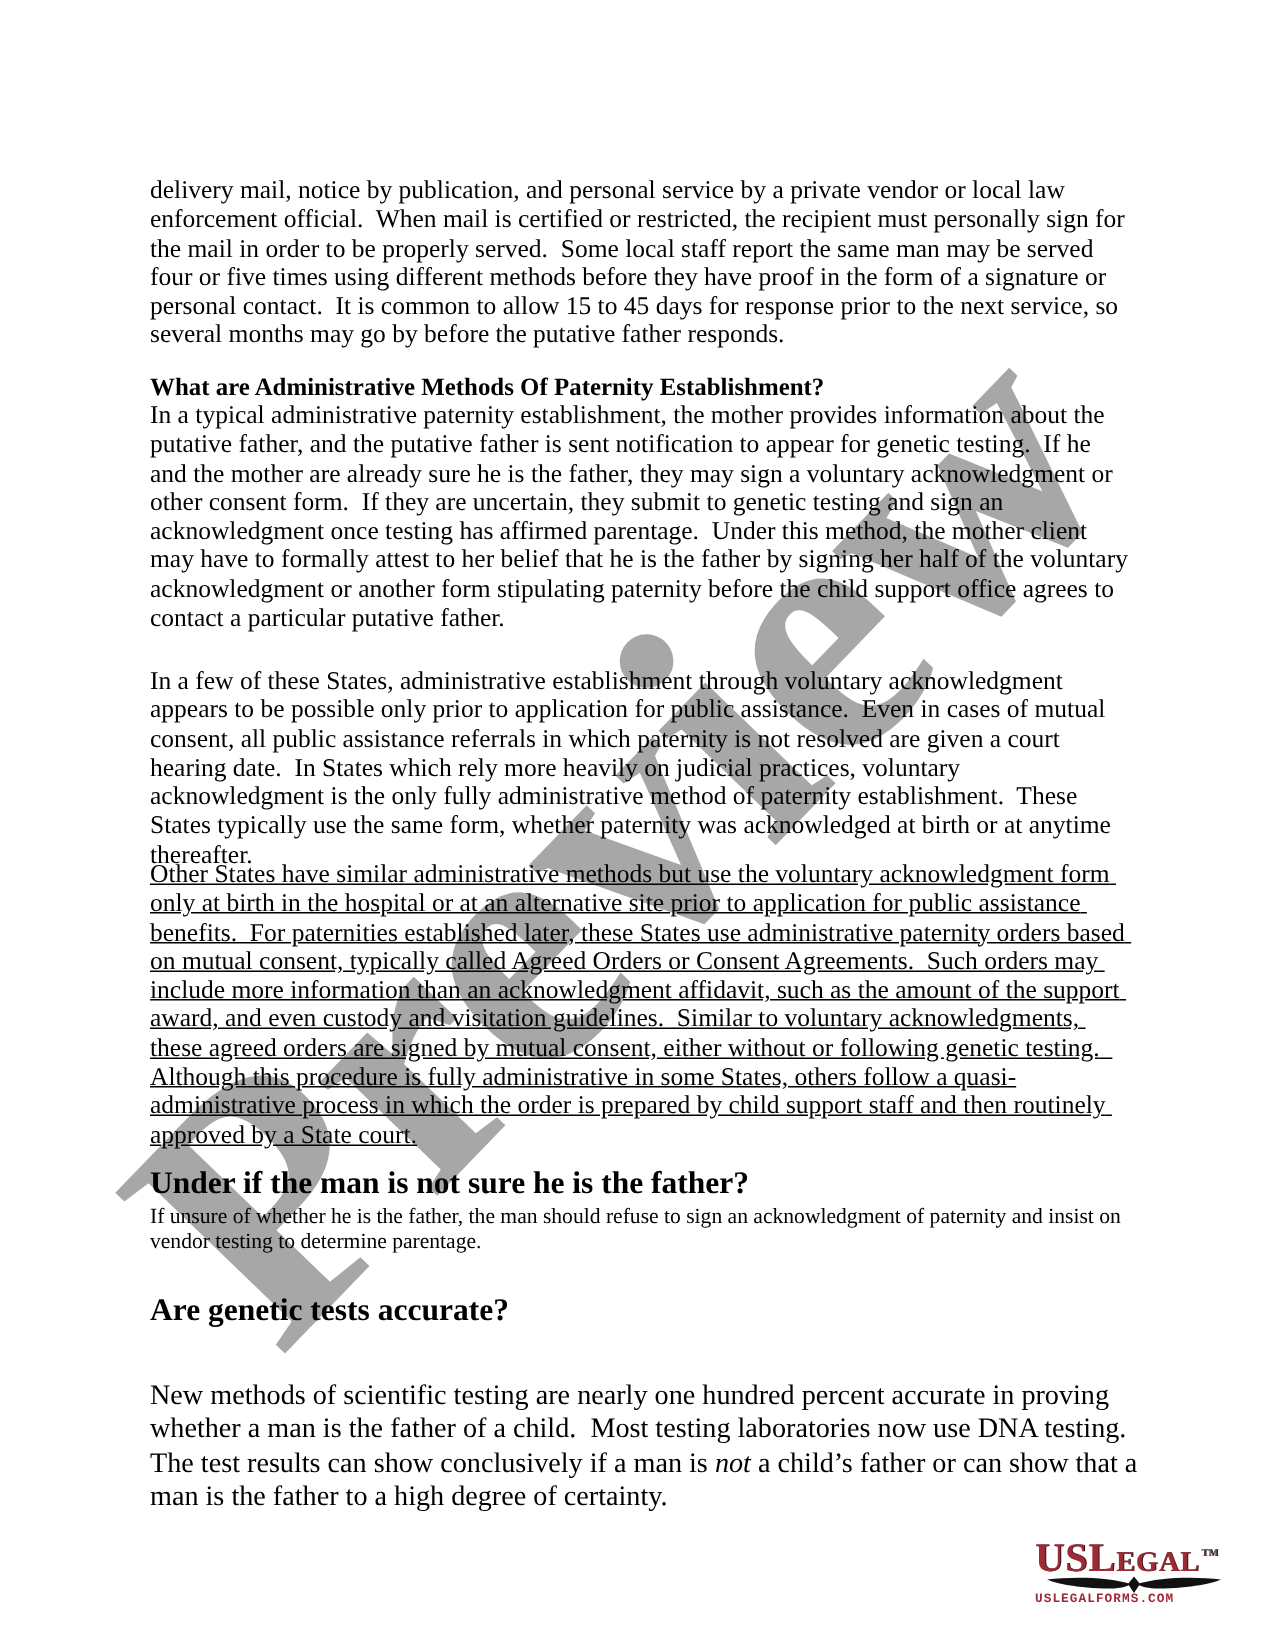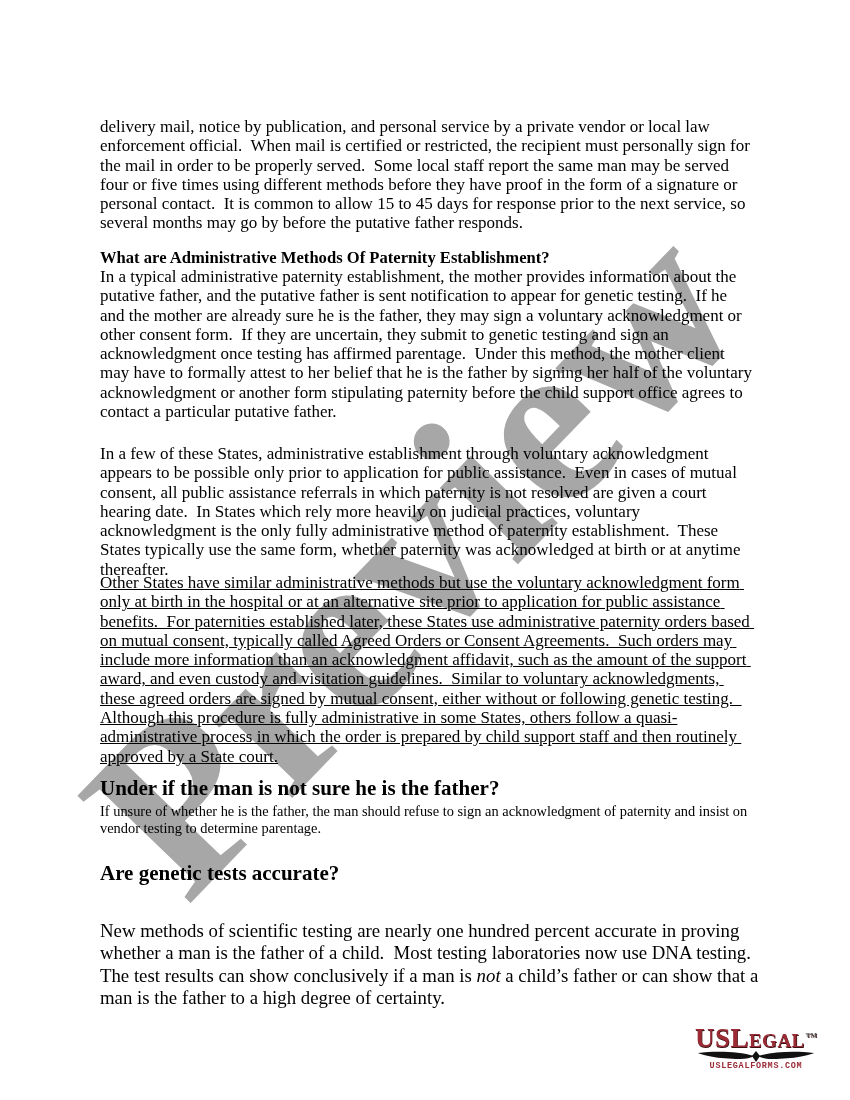--- a/index.html
+++ b/index.html
@@ -33,21 +33,21 @@
   .para4   { top:556px;text-decoration:underline; }
   .h-big   { font-size:21px; line-height:23px; font-weight:bold; }
   .head2   { top:760px; }
   .small-para { top:789px; font-size:14.4px; line-height:17px; width:648px; }
   .head3   { top:845px; }
   .para5   { top:901px; font-size:18.8px; line-height:22.4px; width:662px; }
   .italic  { font-style:italic; }
 
   .logo {
     position:absolute; left:690px; top:1022px; width:132px;
-    text-align:center; z-index:1;
+    z-index:1;
   }
   .brand {
     font-family:"Liberation Serif", serif;
     font-weight:bold;
     font-variant:small-caps;
     font-size:27px; line-height:27px;
     color:#9b2b35;
     text-shadow:0.6px 0.6px 0 #3a1013;
     letter-spacing:0.5px;
   }

